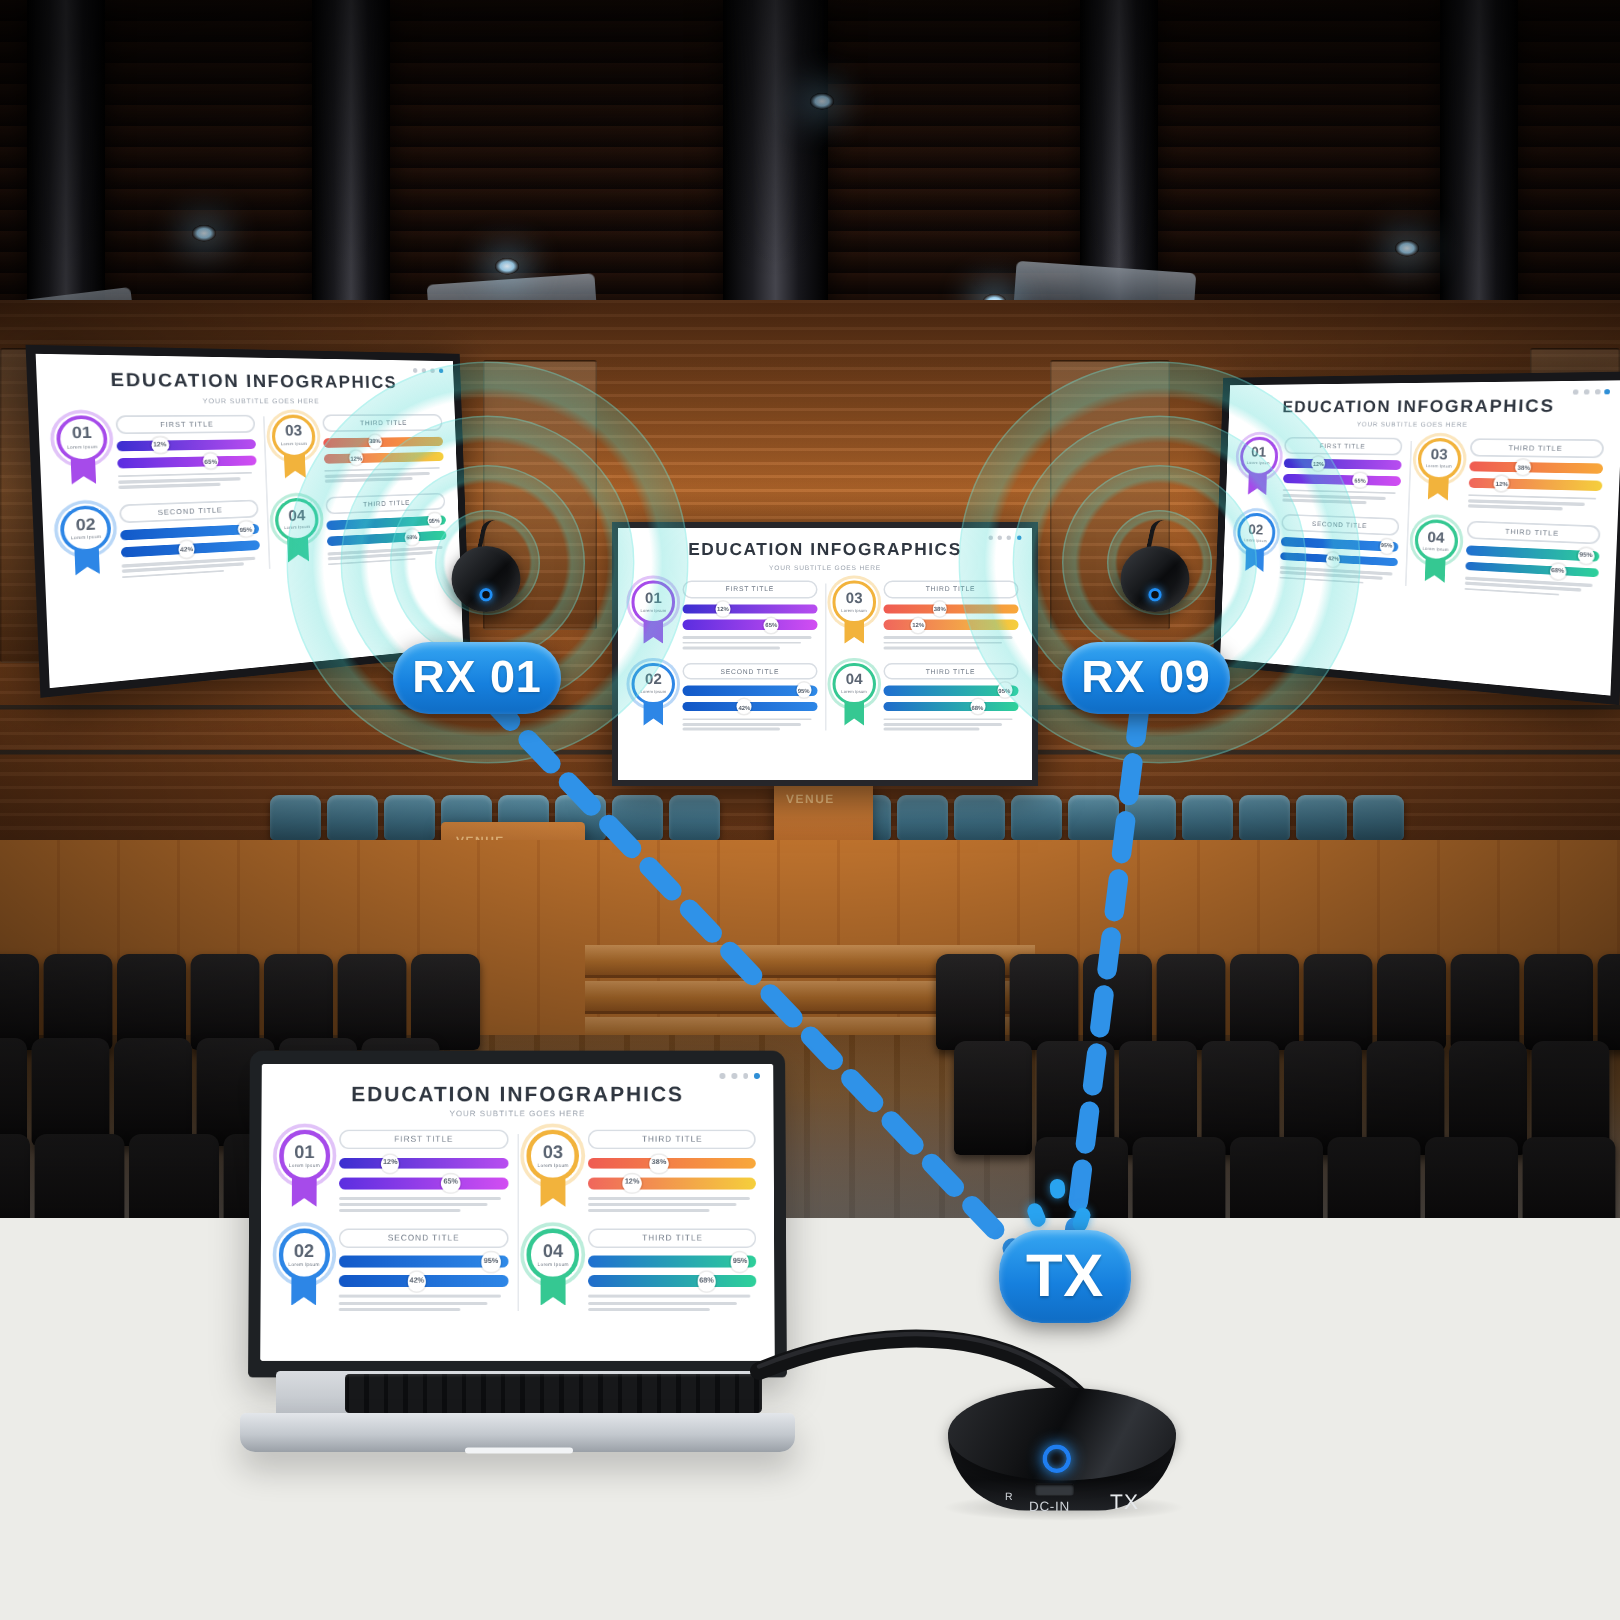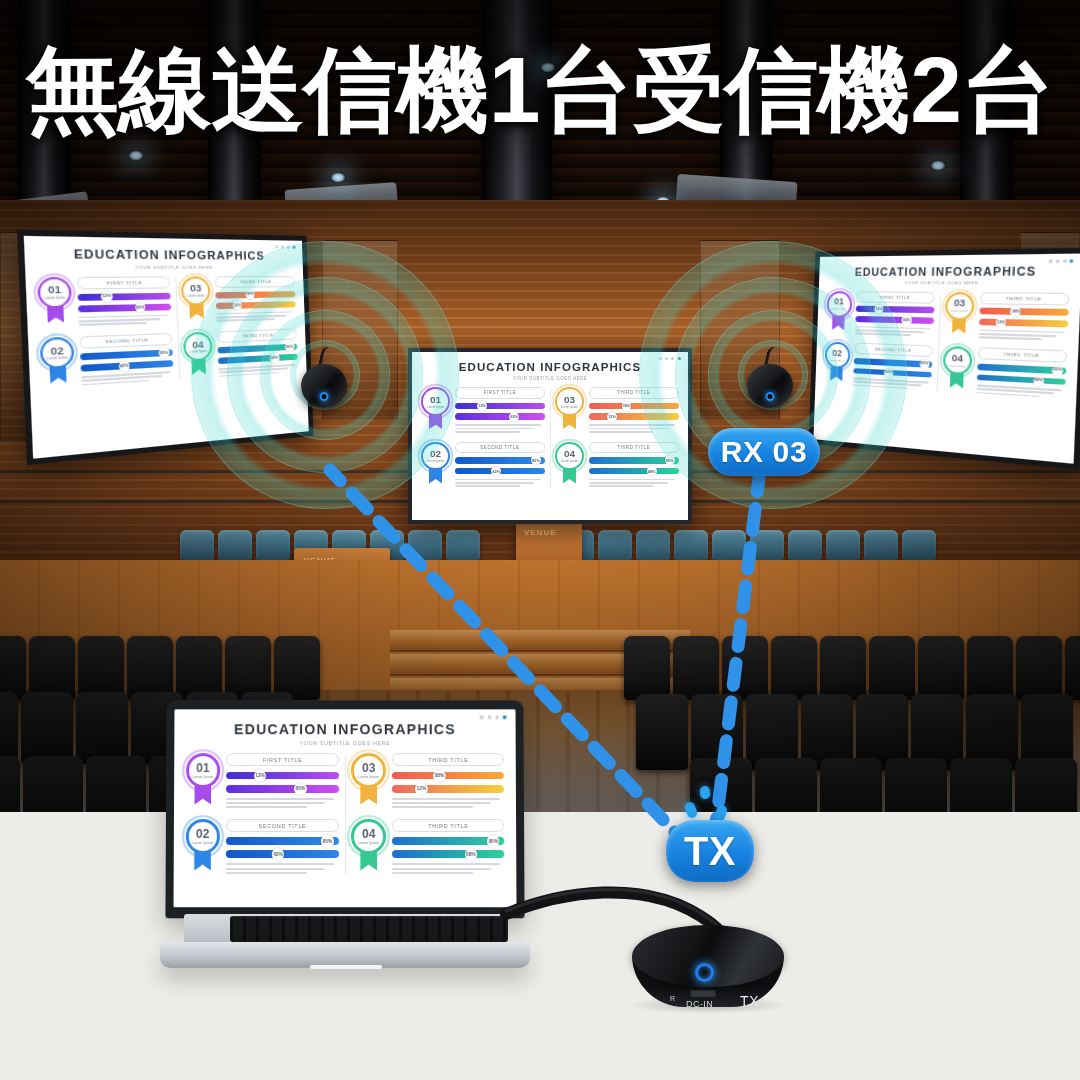--- a/index.html
+++ b/index.html
@@ -700,22 +700,25 @@
     <span class="cable"></span>
     <span class="body"></span>
     <span class="led"></span>
   </div>
 
   <svg class="lines" viewBox="0 0 1080 1080">
     <line x1="690" y1="848" x2="330" y2="470" stroke="#2f92e8" stroke-width="13" stroke-linecap="round" stroke-dasharray="22 17"></line>
     <line x1="714" y1="840" x2="760" y2="470" stroke="#2f92e8" stroke-width="13" stroke-linecap="round" stroke-dasharray="22 17"></line>
   </svg>
 
+  <div class="badge badge-rx" style="left:262px; top:428px;">
+    <span>RX 01</span>
+  </div>
   <div class="badge badge-rx" style="left:708px; top:428px;">
-    <span>RX 03</span>
+    <span>RX 09</span>
   </div>
 
   <span class="tx-antenna" style="left:686px; top:802px; transform:rotate(-22deg);"></span>
   <span class="tx-antenna" style="left:716px; top:805px; transform:rotate(18deg);"></span>
   <span class="tx-antenna" style="left:700px; top:786px; height:13px; transform:rotate(-4deg);"></span>
   <div class="badge badge-tx" style="left:666px; top:820px;">
     <span>TX</span>
   </div>
 
   <div class="laptop">
@@ -854,15 +857,14 @@
   <div class="puck">
     <div class="puck-side"></div>
     <div class="puck-top"></div>
     <div class="puck-led"></div>
     <div class="puck-port"></div>
     <span class="puck-label" style="left:38px; top:70px; font-size:7px;">R</span>
     <span class="puck-label" style="left:54px; top:74px;">DC-IN</span>
     <span class="puck-label" style="left:108px; top:68px; font-size:14px; color:#e6e9ec;">TX</span>
   </div>
 
-  <div class="headline">無線送信機1台受信機2台</div>
 
 </div>
 
 </body></html>

